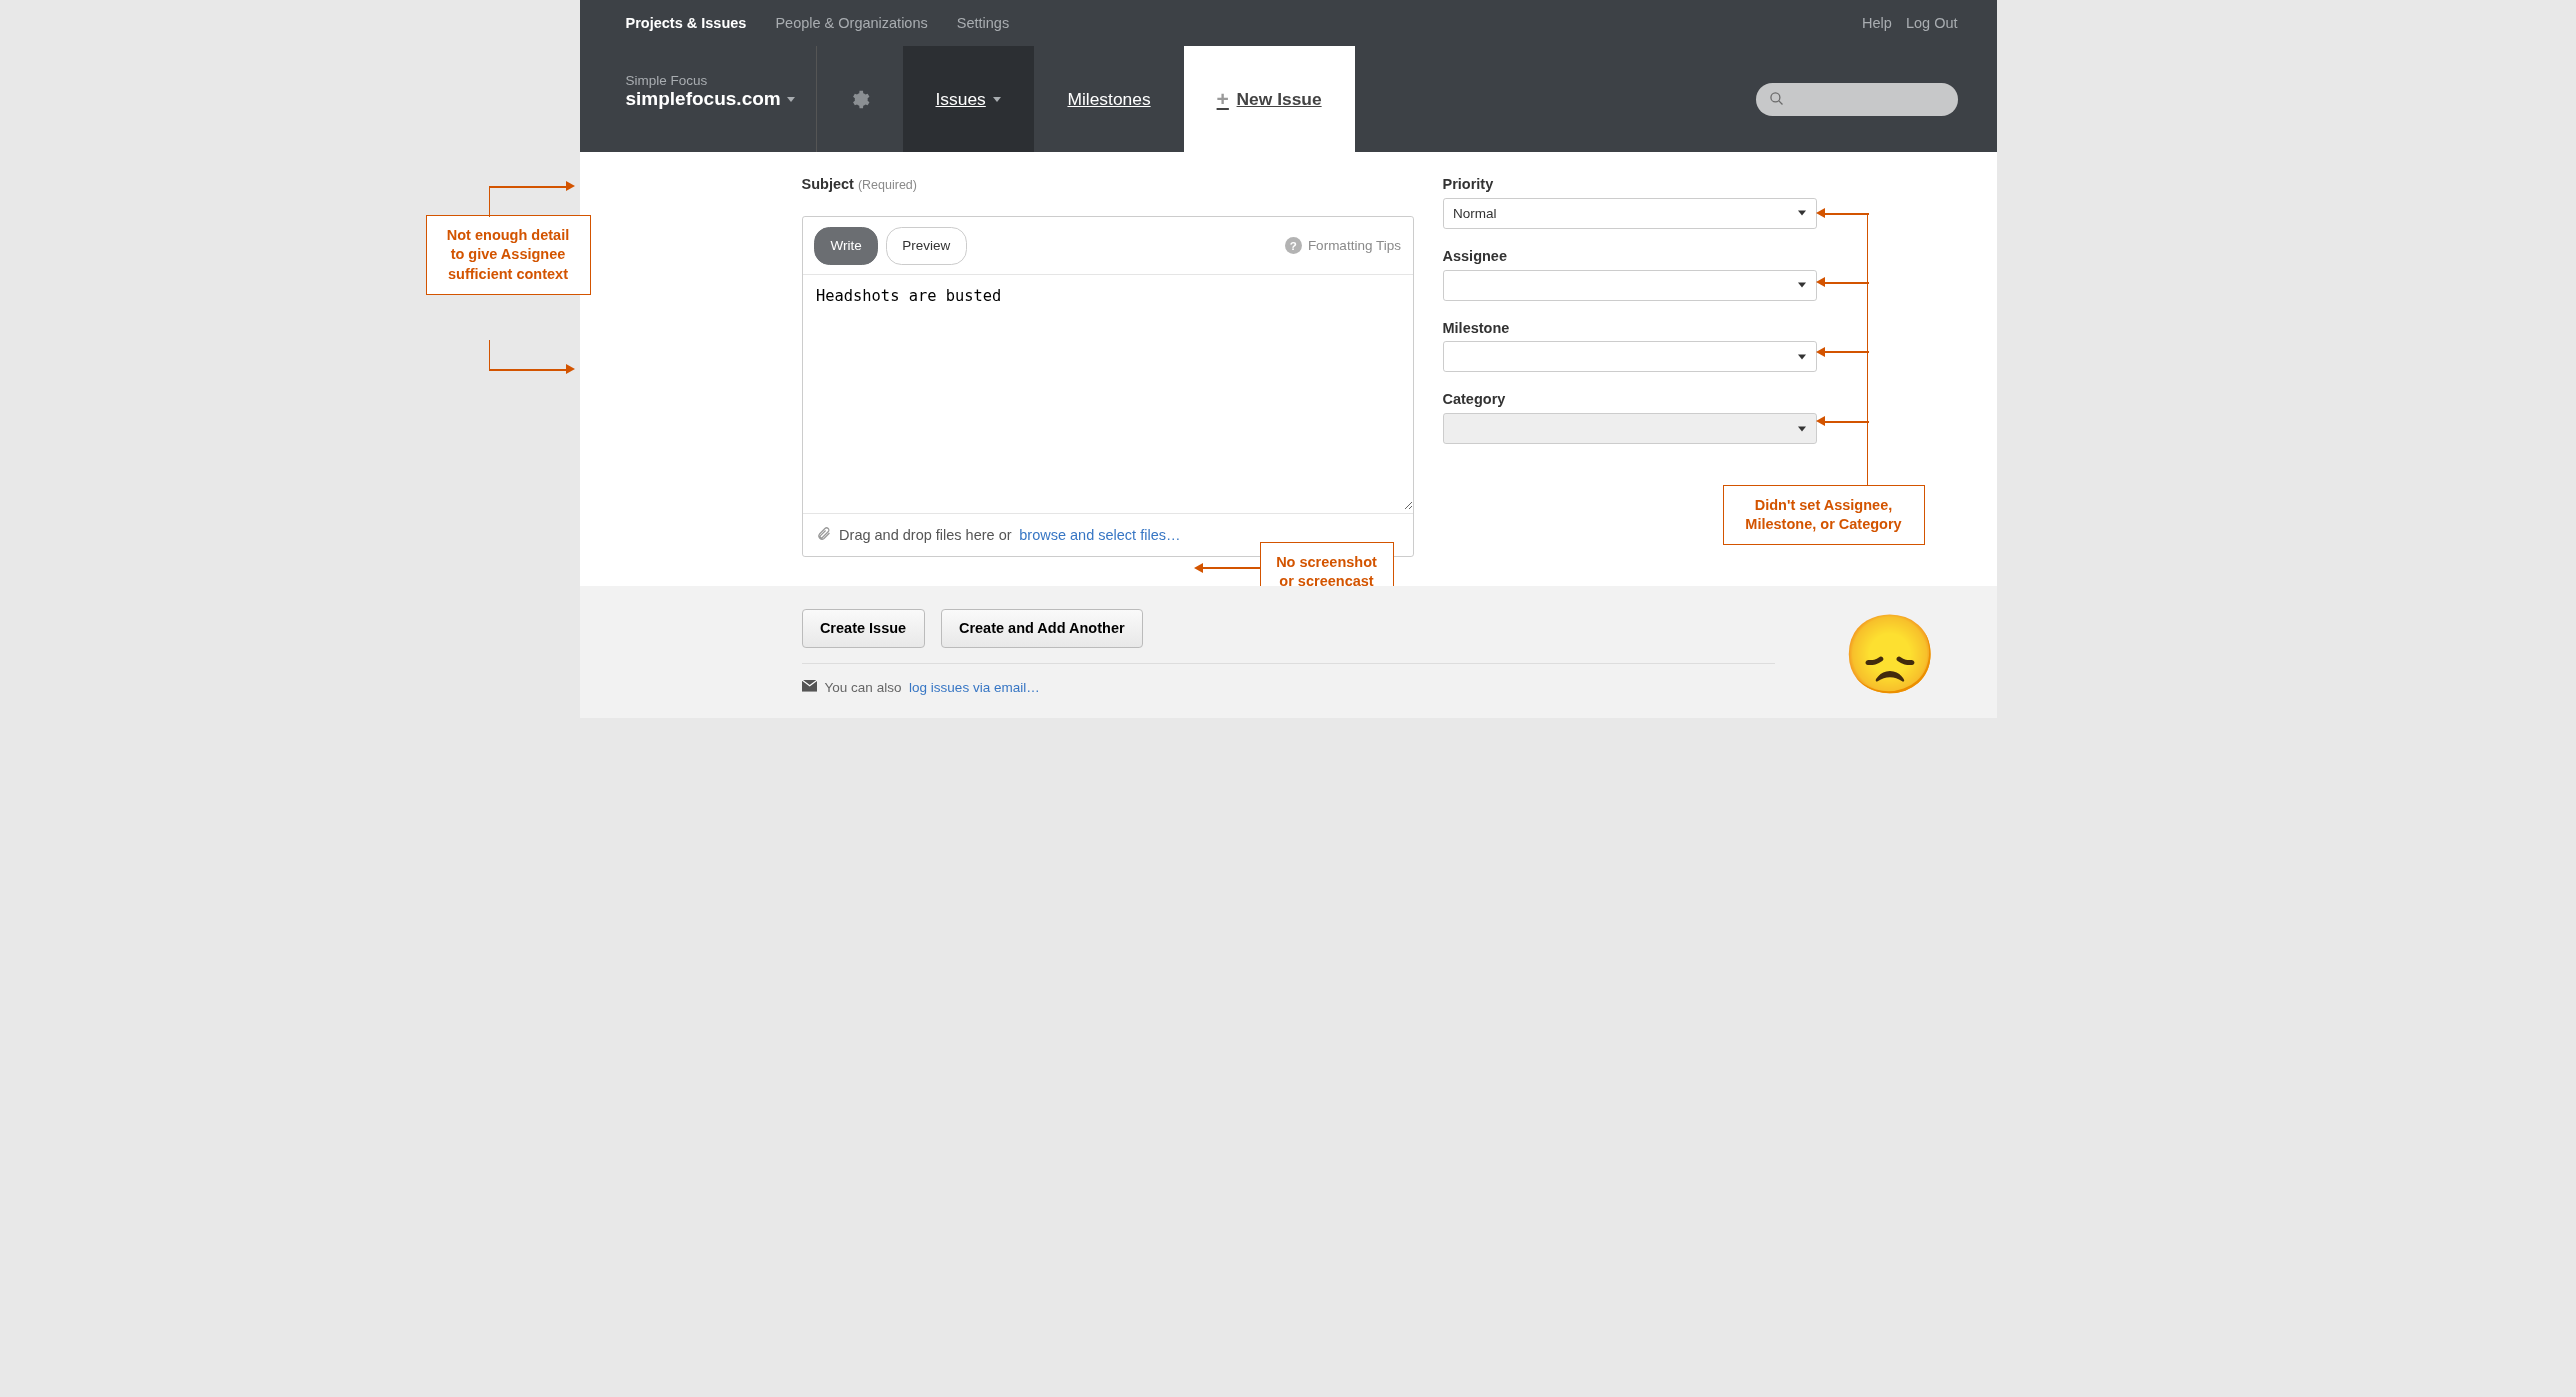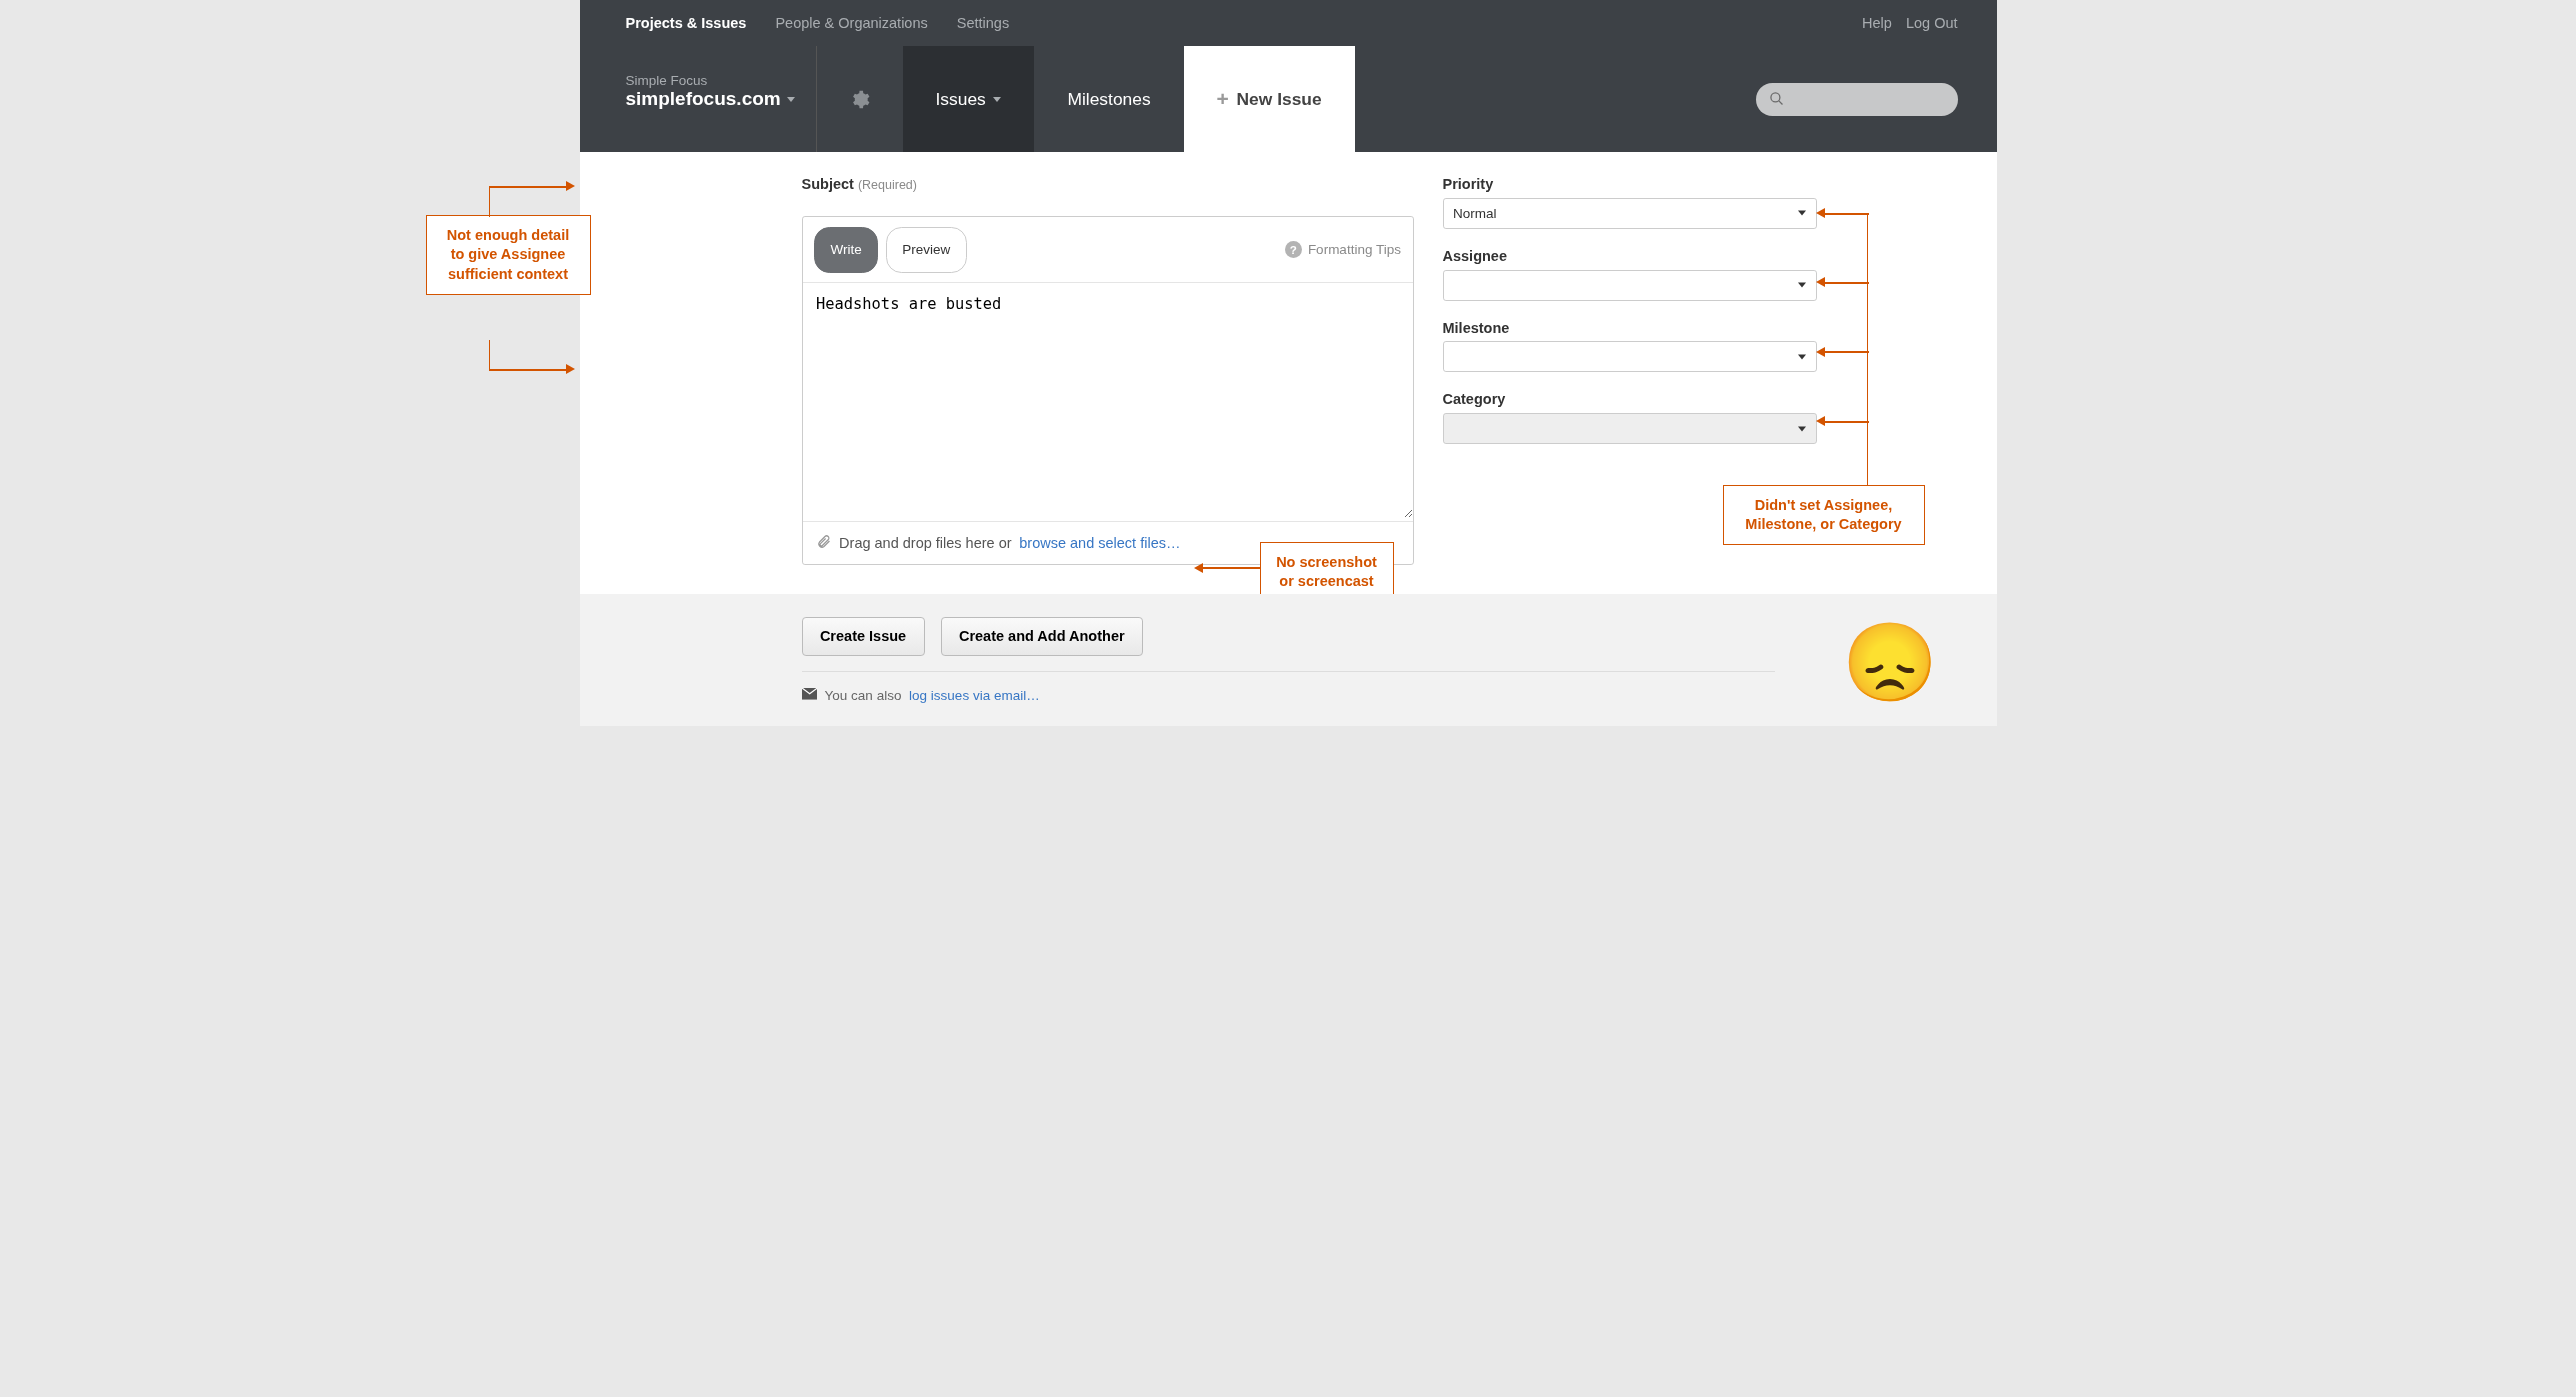--- a/index.html
+++ b/index.html
@@ -57,20 +57,21 @@
   }
   .gearwrap svg { fill: #8b8f93; }
   .tabbar { display: flex; }
   .tab {
     display:flex;align-items:center;justify-content:center;
     padding: 8px 33px;
     font-size: 17.4px;
     color: #fff;
     gap: 7.7px;
     cursor: pointer;
+    text-decoration: underline;
   }
   .tab.dark { background: #2c2f33; }
   .tab.white { background: #fff; color: #444; font-weight: 600; }
   .tab .plus { color: #9a9a9a; font-size: 21px; font-weight: 700; }
   .tab .caret {
     width:0;height:0;border-left:4.8px solid transparent;border-right:4.8px solid transparent;
     border-top:5.8px solid #a9adb1;
   }
   .searchbox {
     margin-left: auto;
@@ -119,21 +120,21 @@
     margin-top: 24px;
     background: #fff;
   }
   .editor-tabs {
     display:flex;align-items:center;
     padding: 9.6px 11.6px;
     gap: 7.7px;
   }
   .pill-btn {
     border-radius: 15.4px;
-    height: 46px;
+    height: 38px;
     padding: 0 15.4px;
     border: 1px solid #ccc;
     background: #fff;
     font-size: 13.5px;
     display:flex;align-items:center;justify-content:center;
     cursor: pointer;
     text-align: center;
   }
   .pill-btn.active { background: #6b6e72; color: #fff; border-color: #6b6e72; }
   .fmt-tips { margin-left: auto; color: #8a8a8a; font-size: 13.5px; display:flex;align-items:center;gap:5.8px; }

